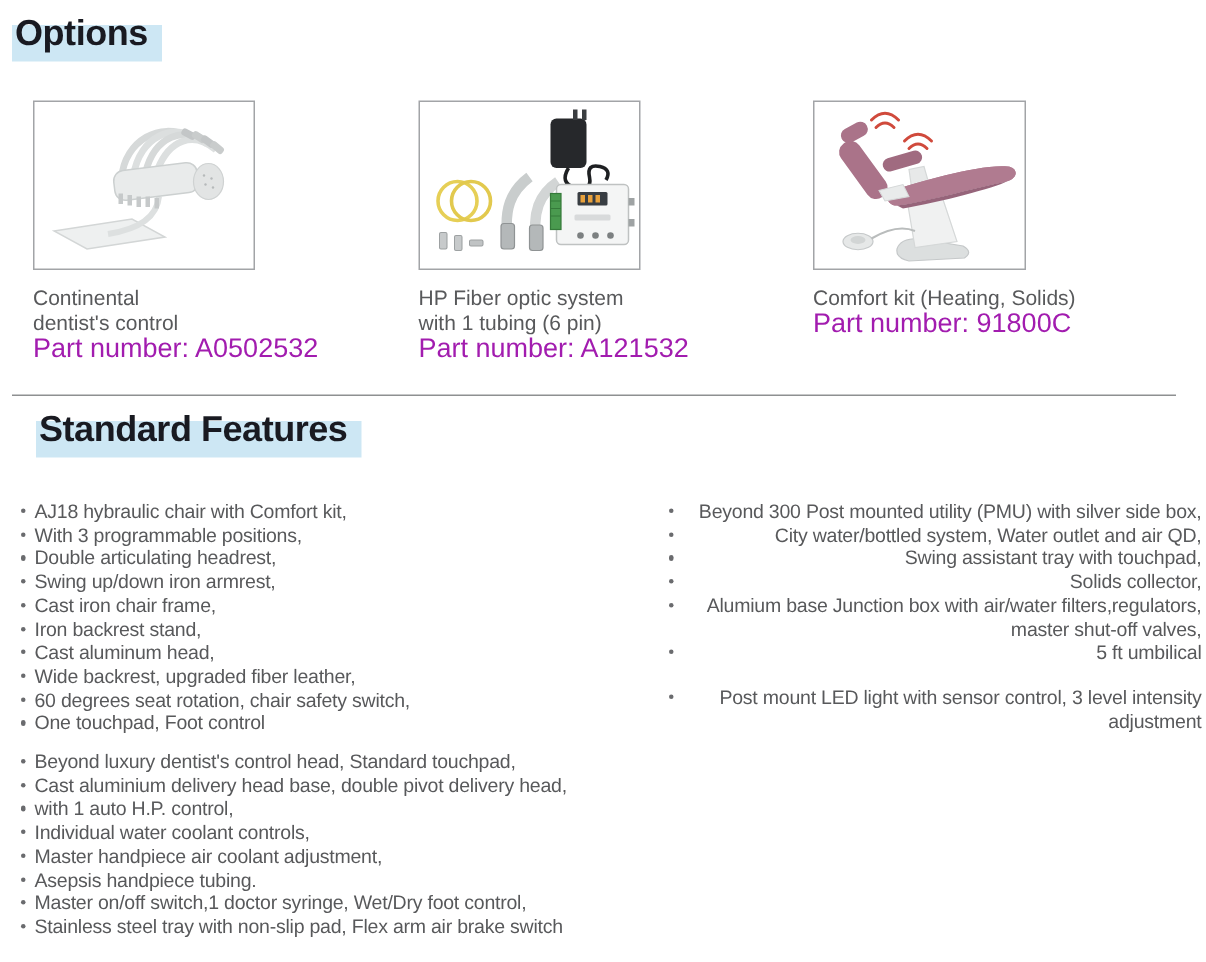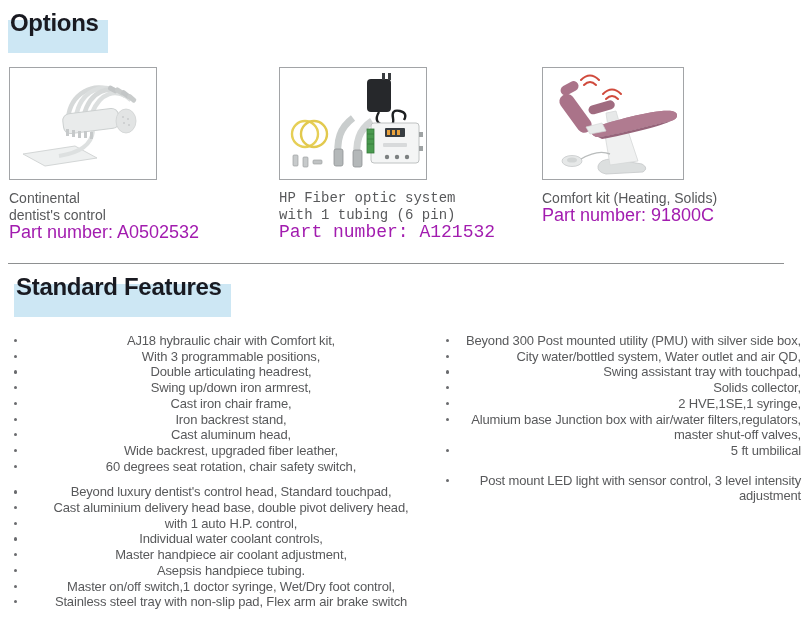--- a/index.html
+++ b/index.html
@@ -4,23 +4,23 @@
 <style>
   html,body{margin:0;padding:0;background:#ffffff;}
   #page{position:relative;width:804px;height:641px;background:#ffffff;overflow:hidden;
         font-family:"Liberation Sans","DejaVu Sans",sans-serif;}
 
   
   .section-heading{position:absolute;margin:0;font-size:24px;font-weight:bold;
         color:#191a21;letter-spacing:-0.3px;line-height:30px;}
   .section-heading .hl{display:inline-block;
         background:linear-gradient(180deg, rgba(0,0,0,0) 27%, #cde7f4 27%);
-        padding:0 9px 15px 2px;}
+        padding:0 9px 3px 2px;}
   #options-heading{left:8px;top:8px;}
-  #features-heading{left:14px;top:272px;}
+  #features-heading{left:24px;top:272px;}
 
   
   .product-col{position:absolute;top:67px;}
   .product-box{border:1px solid #a2a4a7;background:#ffffff;display:flex;
         align-items:center;justify-content:center;box-sizing:border-box;}
   .product-box svg{display:block;}
   .product-caption{margin-top:10px;font-size:14px;line-height:17px;color:#58595b;
         white-space:pre-line;}
   .product-part{font-size:18px;line-height:17px;color:#a21caf;}
 
@@ -30,35 +30,35 @@
 
   
   .features-col{position:absolute;top:333px;font-size:13px;letter-spacing:-0.15px;
         color:#58595b;}
   #features-left{left:14px;width:425px;}
   #features-right{left:445px;width:356px;}
   .features-col ul{margin:0;padding:0;list-style:none;}
   #features-left ul + ul{margin-top:10px;}
   #features-right ul + ul{margin-top:14px;}
   .features-col li{position:relative;line-height:15.7px;white-space:pre-line;}
-  #features-left li{padding-left:9px;text-align:center;}
+  #features-left li{padding-left:9px;}
   #features-right li{padding-left:15px;text-align:right;}
   .features-col li::before{content:"";position:absolute;top:6px;width:3.2px;height:3.2px;
         border-radius:50%;background:#6a6b6e;}
   #features-left li::before{left:0;}
   #features-right li::before{left:1px;}
 </style>
 </head>
 <body>
 
 <div id="page">
 
   <h1 class="section-heading" id="options-heading"><span class="hl">Options</span></h1>
 
-  <div class="product-col" style="left:9px;">
+  <div class="product-col" style="left:22px;">
     <div class="product-box" style="width:148px;height:113px;">
       <svg width="140" height="105" viewBox="0 0 140 105">
 
         <path d="M10 83 L62 75 L84 87 L32 95 Z" fill="#eef0f0" stroke="#d3d6d6" stroke-width="1"></path>
 
         <path d="M46 85 Q78 80 80 60" stroke="#dde0e0" stroke-width="4" fill="none"></path>
 
         <path d="M55 48 C 57 22, 82 10, 99 20" stroke="#d6d9d9" stroke-width="4.5" fill="none"></path>
         <path d="M63 46 C 67 20, 90 10, 106 22" stroke="#dcdfdf" stroke-width="4.5" fill="none"></path>
         <path d="M71 44 C 77 20, 97 12, 112 25" stroke="#d6d9d9" stroke-width="4.5" fill="none"></path>
@@ -82,21 +82,21 @@
         <rect x="65" y="60" width="3" height="7" fill="#c6c9ca"></rect>
           <rect x="71" y="60" width="3" height="7" fill="#c6c9ca"></rect>
         <rect x="77" y="61" width="3" height="7" fill="#c6c9ca"></rect>
       </svg>
     </div>
     <div class="product-caption">Continental
 dentist's control</div>
     <div class="product-part">Part number: A0502532</div>
   </div>
 
-  <div class="product-col" style="left:279px;font-family:Liberation Mono, monospace;">
+  <div class="product-col" style="left:279px;">
     <div class="product-box" style="width:148px;height:113px;">
       <svg width="140" height="105" viewBox="0 0 140 105">
 
         <rect x="84" y="8" width="24" height="33" rx="4" fill="#26282b"></rect>
         <rect x="99" y="2" width="3" height="7" fill="#3a3d40"></rect>
           <rect x="105" y="2" width="3" height="7" fill="#3a3d40"></rect>
         <path d="M96 41 q-6 10 4 13 q12 3 10 -7 q-2 -9 7 -7 q8 2 4 9" stroke="#1e2022" stroke-width="2.4" fill="none"></path>
 
         <circle cx="22" cy="63" r="13" stroke="#e6cf56" stroke-width="2.4" fill="none"></circle>
         <circle cx="31" cy="63" r="13" stroke="#e2c94e" stroke-width="2.4" fill="none"></circle>
@@ -175,40 +175,40 @@
     <ul>
         <li>AJ18 hybraulic chair with Comfort kit,</li>
         <li>With 3 programmable positions,</li>
         <li>Double articulating headrest,</li>
         <li>Swing up/down iron armrest,</li>
         <li>Cast iron chair frame,</li>
         <li>Iron backrest stand,</li>
         <li>Cast aluminum head,</li>
         <li>Wide backrest, upgraded fiber leather,</li>
         <li>60 degrees seat rotation, chair safety switch,</li>
+        <li>One touchpad, Foot control</li>
       </ul>
     <ul>
         <li>Beyond luxury dentist's control head, Standard touchpad,</li>
         <li>Cast aluminium delivery head base, double pivot delivery head,</li>
         <li>with 1 auto H.P. control,</li>
         <li>Individual water coolant controls,</li>
         <li>Master handpiece air coolant adjustment,</li>
         <li>Asepsis handpiece tubing.</li>
         <li>Master on/off switch,1 doctor syringe, Wet/Dry foot control,</li>
         <li>Stainless steel tray with non-slip pad, Flex arm air brake switch</li>
       </ul>
   </div>
 
   <div class="features-col" id="features-right">
     <ul>
         <li>Beyond 300 Post mounted utility (PMU) with silver side box,</li>
         <li>City water/bottled system, Water outlet and air QD,</li>
         <li>Swing assistant tray with touchpad,</li>
         <li>Solids collector,</li>
-        <li>2 HVE,1SE,1 syringe,</li>
         <li>Alumium base Junction box with air/water filters,regulators,
 master shut-off valves,</li>
         <li>5 ft umbilical</li>
       </ul>
     <ul>
         <li>Post mount LED light with sensor control, 3 level intensity
 adjustment</li>
       </ul>
   </div>
 

